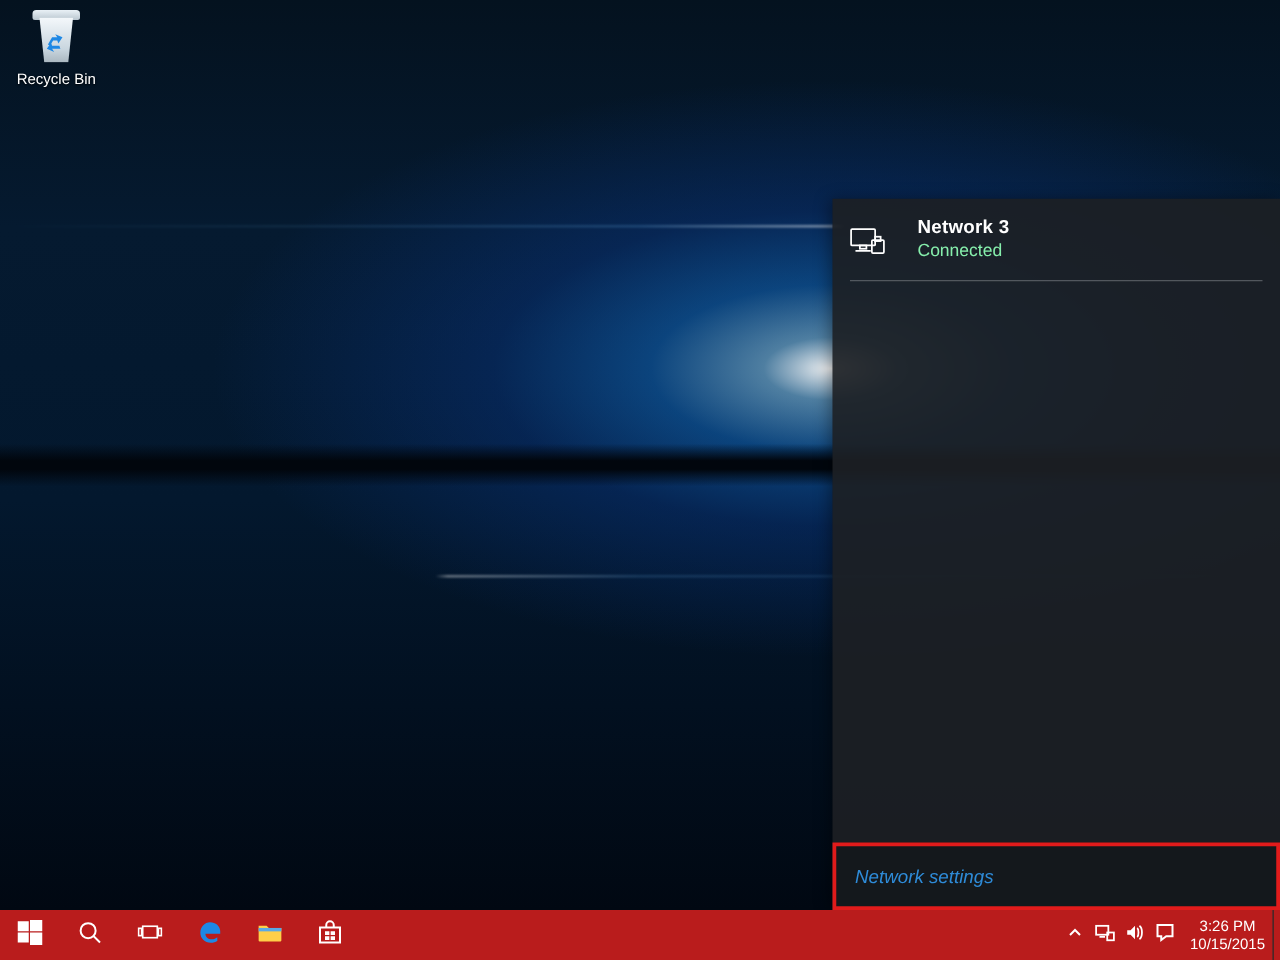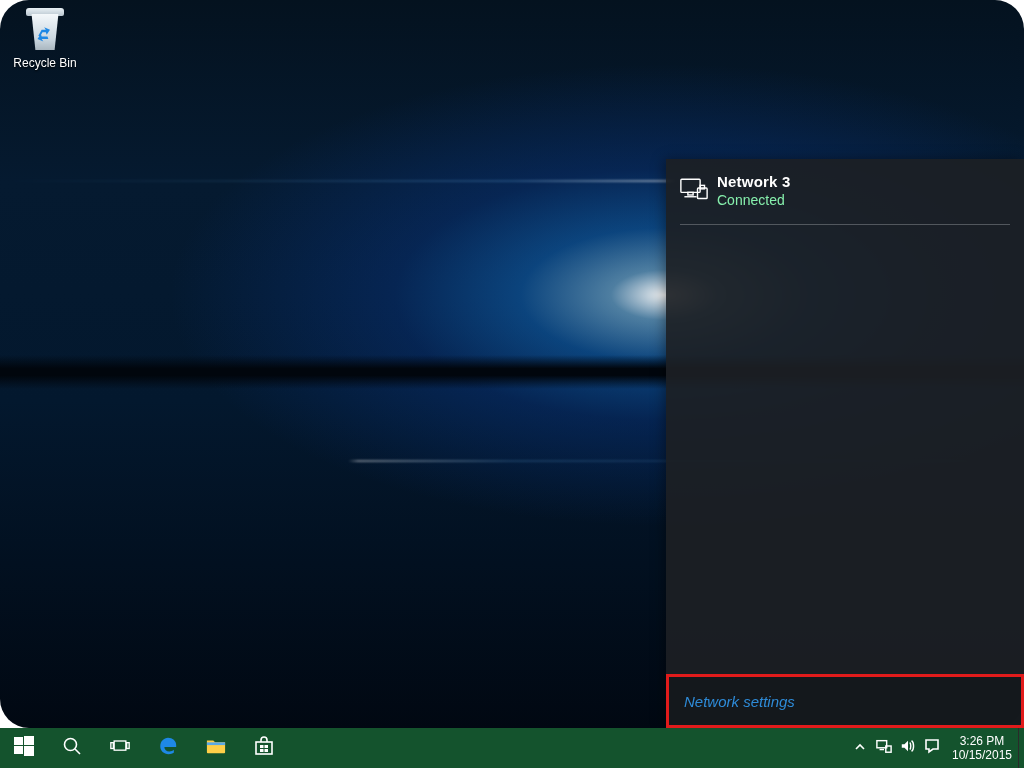--- a/index.html
+++ b/index.html
@@ -9,21 +9,20 @@
   #desktop {
     position: absolute; left:0; top:0; width:1024px; height:728px;
     background:
       radial-gradient(ellipse 900px 420px at 665px 295px,
         rgba(255,255,255,0.95) 0%,
         rgba(140,210,255,0.55) 6%,
         rgba(20,120,220,0.45) 16%,
         rgba(10,60,150,0.35) 30%,
         rgba(0,20,60,0.0) 55%),
       linear-gradient(180deg,#04121f 0%,#051a30 25%,#03182e 55%,#010812 100%);
-    border-radius: 29px;
   }
   
   #desktop::before, #desktop::after {
     content:""; position:absolute; left:0; width:100%; height:2px;
     background:linear-gradient(90deg,rgba(0,0,0,0) 0%,rgba(120,200,255,0.35) 50%,rgba(255,255,255,0.8) 65%,rgba(0,0,0,0) 66%);
     filter:blur(1px);
   }
   #desktop::before { top:180px; opacity:.6; }
   #desktop::after  { top:460px; opacity:.5; transform:scaleX(-1); }
   #desktop .darkband {
@@ -55,39 +54,39 @@
   #net-flyout {
     position:absolute; right:0; top:159px; width:358px; height:569px;
     background:rgba(28,32,36,0.92);
     box-shadow:-2px 0 12px rgba(0,0,0,0.4);
     color:#fff;
   }
   #net-flyout .entry {
     position:absolute; top:14px; left:14px; right:14px;
     padding:0 0 16px 0;
     border-bottom:1px solid rgba(120,125,130,0.6);
-    display:flex; align-items:flex-start; gap:9px;
+    display:flex; align-items:center; gap:26px;
   }
   #net-flyout .entry .nglyph { width:28px; height:26px; margin-top:2px; flex:0 0 28px; }
   #net-flyout .entry .nglyph svg{width:100%;height:100%}
   #net-flyout .entry .txt .name   { font-size:15px; font-weight:600; color:#fff; letter-spacing:.2px; }
   #net-flyout .entry .txt .status { font-size:14px; color:#86efac; margin-top:2px; }
 
   #net-settings {
     position:absolute; left:0; right:0; bottom:0; height:54px;
     display:flex; align-items:center; padding:0 18px;
     background:rgba(20,24,28,0.95);
   }
   #net-settings span { font-size:15px; color:#2e8bd8; }
   #net-settings.highlight { outline:3px solid #e11b1b; outline-offset:-3px;font-style:italic; }
 
   
   #taskbar {
     position:absolute; left:0; bottom:0; width:1024px; height:40px;
-    background:#14532d; color:#fff;
+    background:#b91c1c; color:#fff;
     display:flex; align-items:stretch;
   }
   #taskbar .tb-btn {
     width:48px; display:flex; align-items:center; justify-content:center;
     cursor:pointer;
   }
   #taskbar .tb-btn svg { width:20px; height:20px; }
   #taskbar .spacer { flex:1 1 auto; }
 
   #tray { display:flex; align-items:center; padding:0 2px; }

